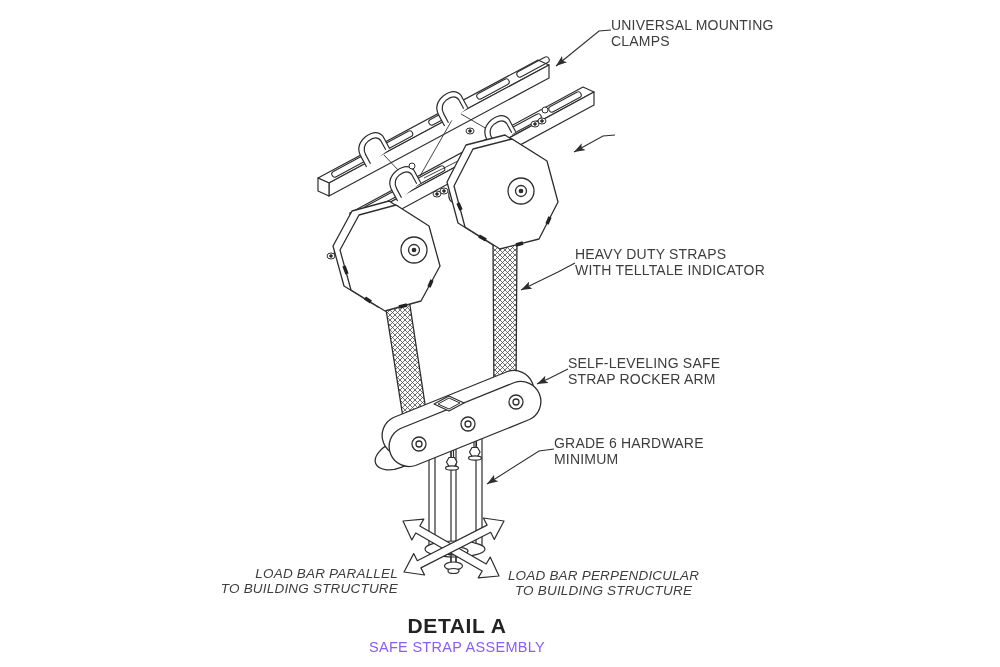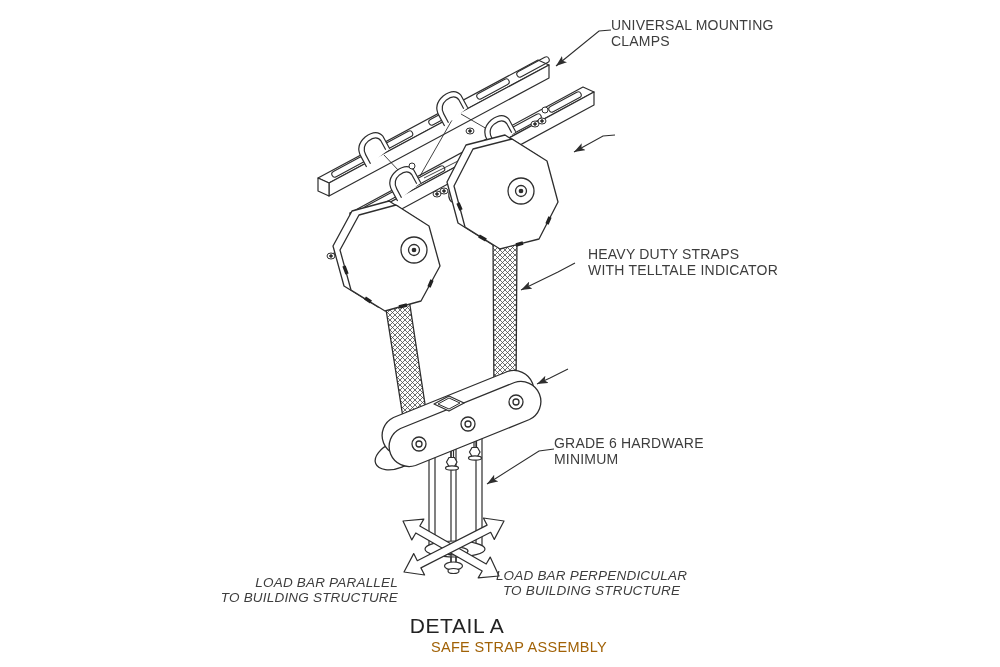--- a/index.html
+++ b/index.html
@@ -11,25 +11,25 @@
   .callout{
     position:absolute;font-size:14px;line-height:16px;color:#3d3d3d;
     white-space:pre-line;letter-spacing:0.2px;
   }
   .orient{
     position:absolute;font-size:13.5px;line-height:15px;color:#3d3d3d;
     font-style:italic;white-space:pre-line;letter-spacing:0.2px;
   }
   .detail-title{
     position:absolute;left:307px;top:614px;width:300px;text-align:center;
-    font-size:21px;font-weight:normal;color:#222;letter-spacing:0.6px;
+    font-size:21px;font-weight:bold;color:#222;letter-spacing:0.6px;
   }
   .detail-subtitle{
-    position:absolute;left:307px;top:639px;width:300px;text-align:right;
-    font-size:14.5px;color:#a16207;letter-spacing:0.3px;
+    position:absolute;left:307px;top:639px;width:300px;text-align:center;
+    font-size:14.5px;color:#8b5cf6;letter-spacing:0.3px;
   }
 </style>
 </head>
 <body>
 
 <div class="stage">
 
   <svg width="1000" height="667" viewBox="0 0 1000 667">
     <defs>
       <pattern id="hatch" patternUnits="userSpaceOnUse" width="5" height="5">
@@ -210,30 +210,32 @@
       <path d="M575,263 L558,272 L521,290" marker-end="url(#ah)"></path>
       <path d="M568,369 L550,378 L537,384" marker-end="url(#ah)"></path>
       <path d="M554,449 L539,451 L487,484" marker-end="url(#ah)"></path>
     </g>
   </svg>
 
   <div class="callout" style="left:611px;top:17px;">UNIVERSAL MOUNTING
 CLAMPS</div>
 
 
-  <div class="callout" style="left:575px;top:246px;margin-left:13px;">HEAVY DUTY STRAPS
+  <div class="callout" style="left:575px;top:246px;">HEAVY DUTY STRAPS
 WITH TELLTALE INDICATOR</div>
 
+  <div class="callout" style="left:568px;top:355px;">SELF-LEVELING SAFE
+STRAP ROCKER ARM</div>
 
   <div class="callout" style="left:554px;top:435px;">GRADE 6 HARDWARE
 MINIMUM</div>
 
-  <div class="orient" style="left:212px;top:566px;width:186px;text-align:right;margin-top:9px;">LOAD BAR PARALLEL
+  <div class="orient" style="left:212px;top:566px;width:186px;text-align:right;">LOAD BAR PARALLEL
 TO BUILDING STRUCTURE</div>
 
-  <div class="orient" style="left:494px;top:568px;width:195px;text-align:center;">LOAD BAR PERPENDICULAR
+  <div class="orient" style="left:506px;top:568px;width:195px;text-align:center;">LOAD BAR PERPENDICULAR
 TO BUILDING STRUCTURE</div>
 
   <div class="detail-title">DETAIL A</div>
 
   <div class="detail-subtitle">SAFE STRAP ASSEMBLY</div>
 
 </div>
 
 </body></html>

